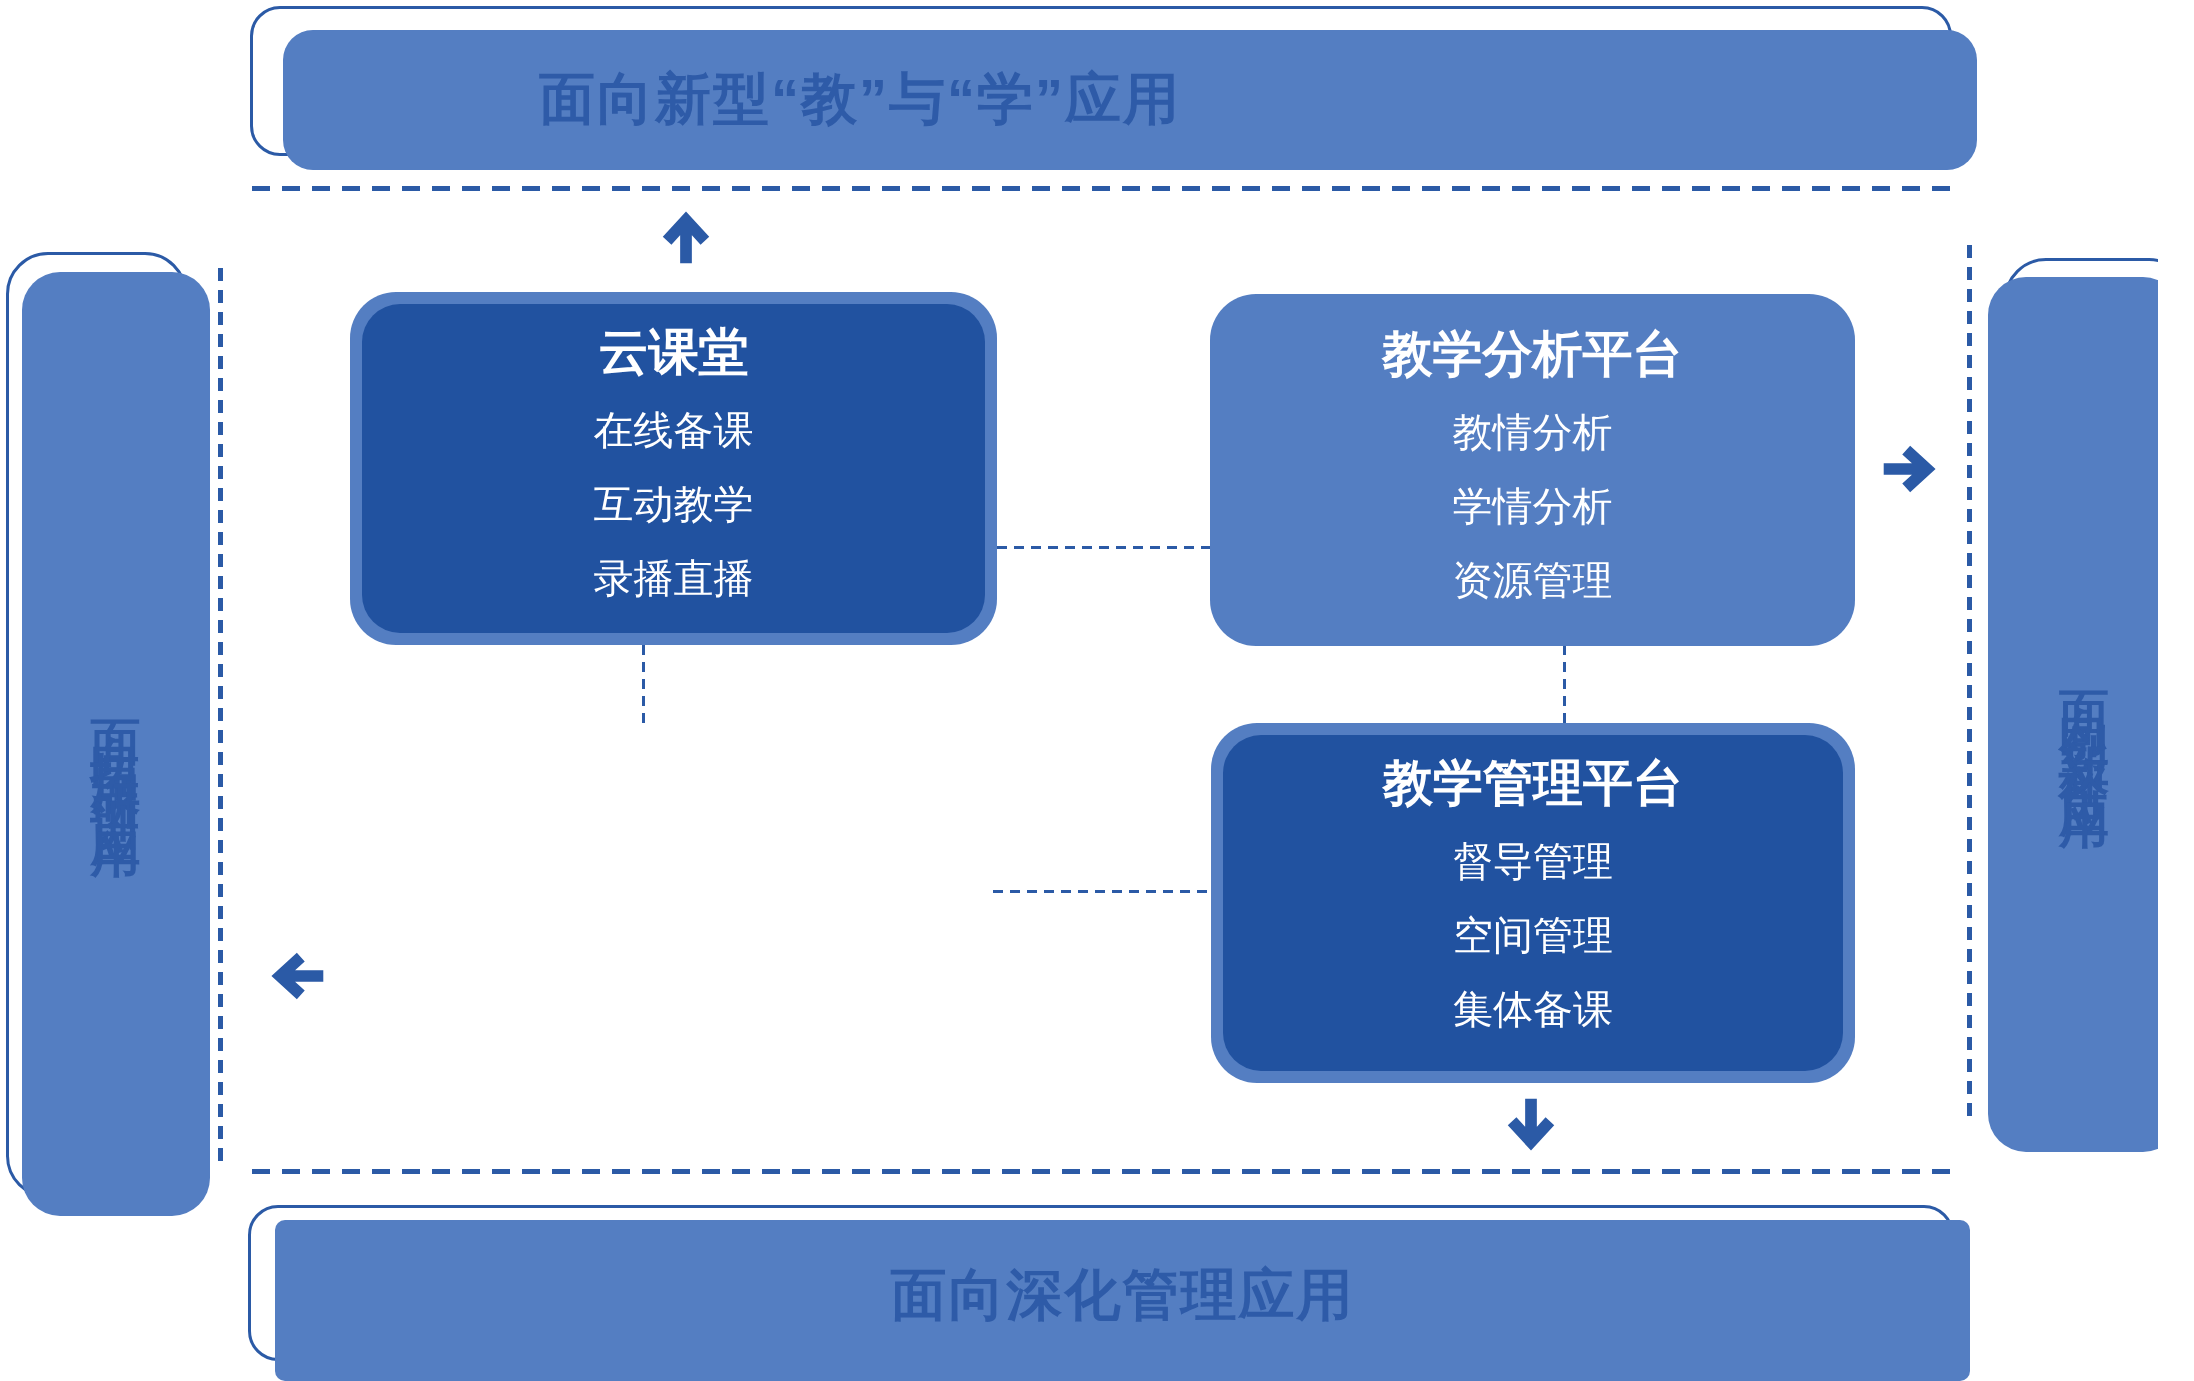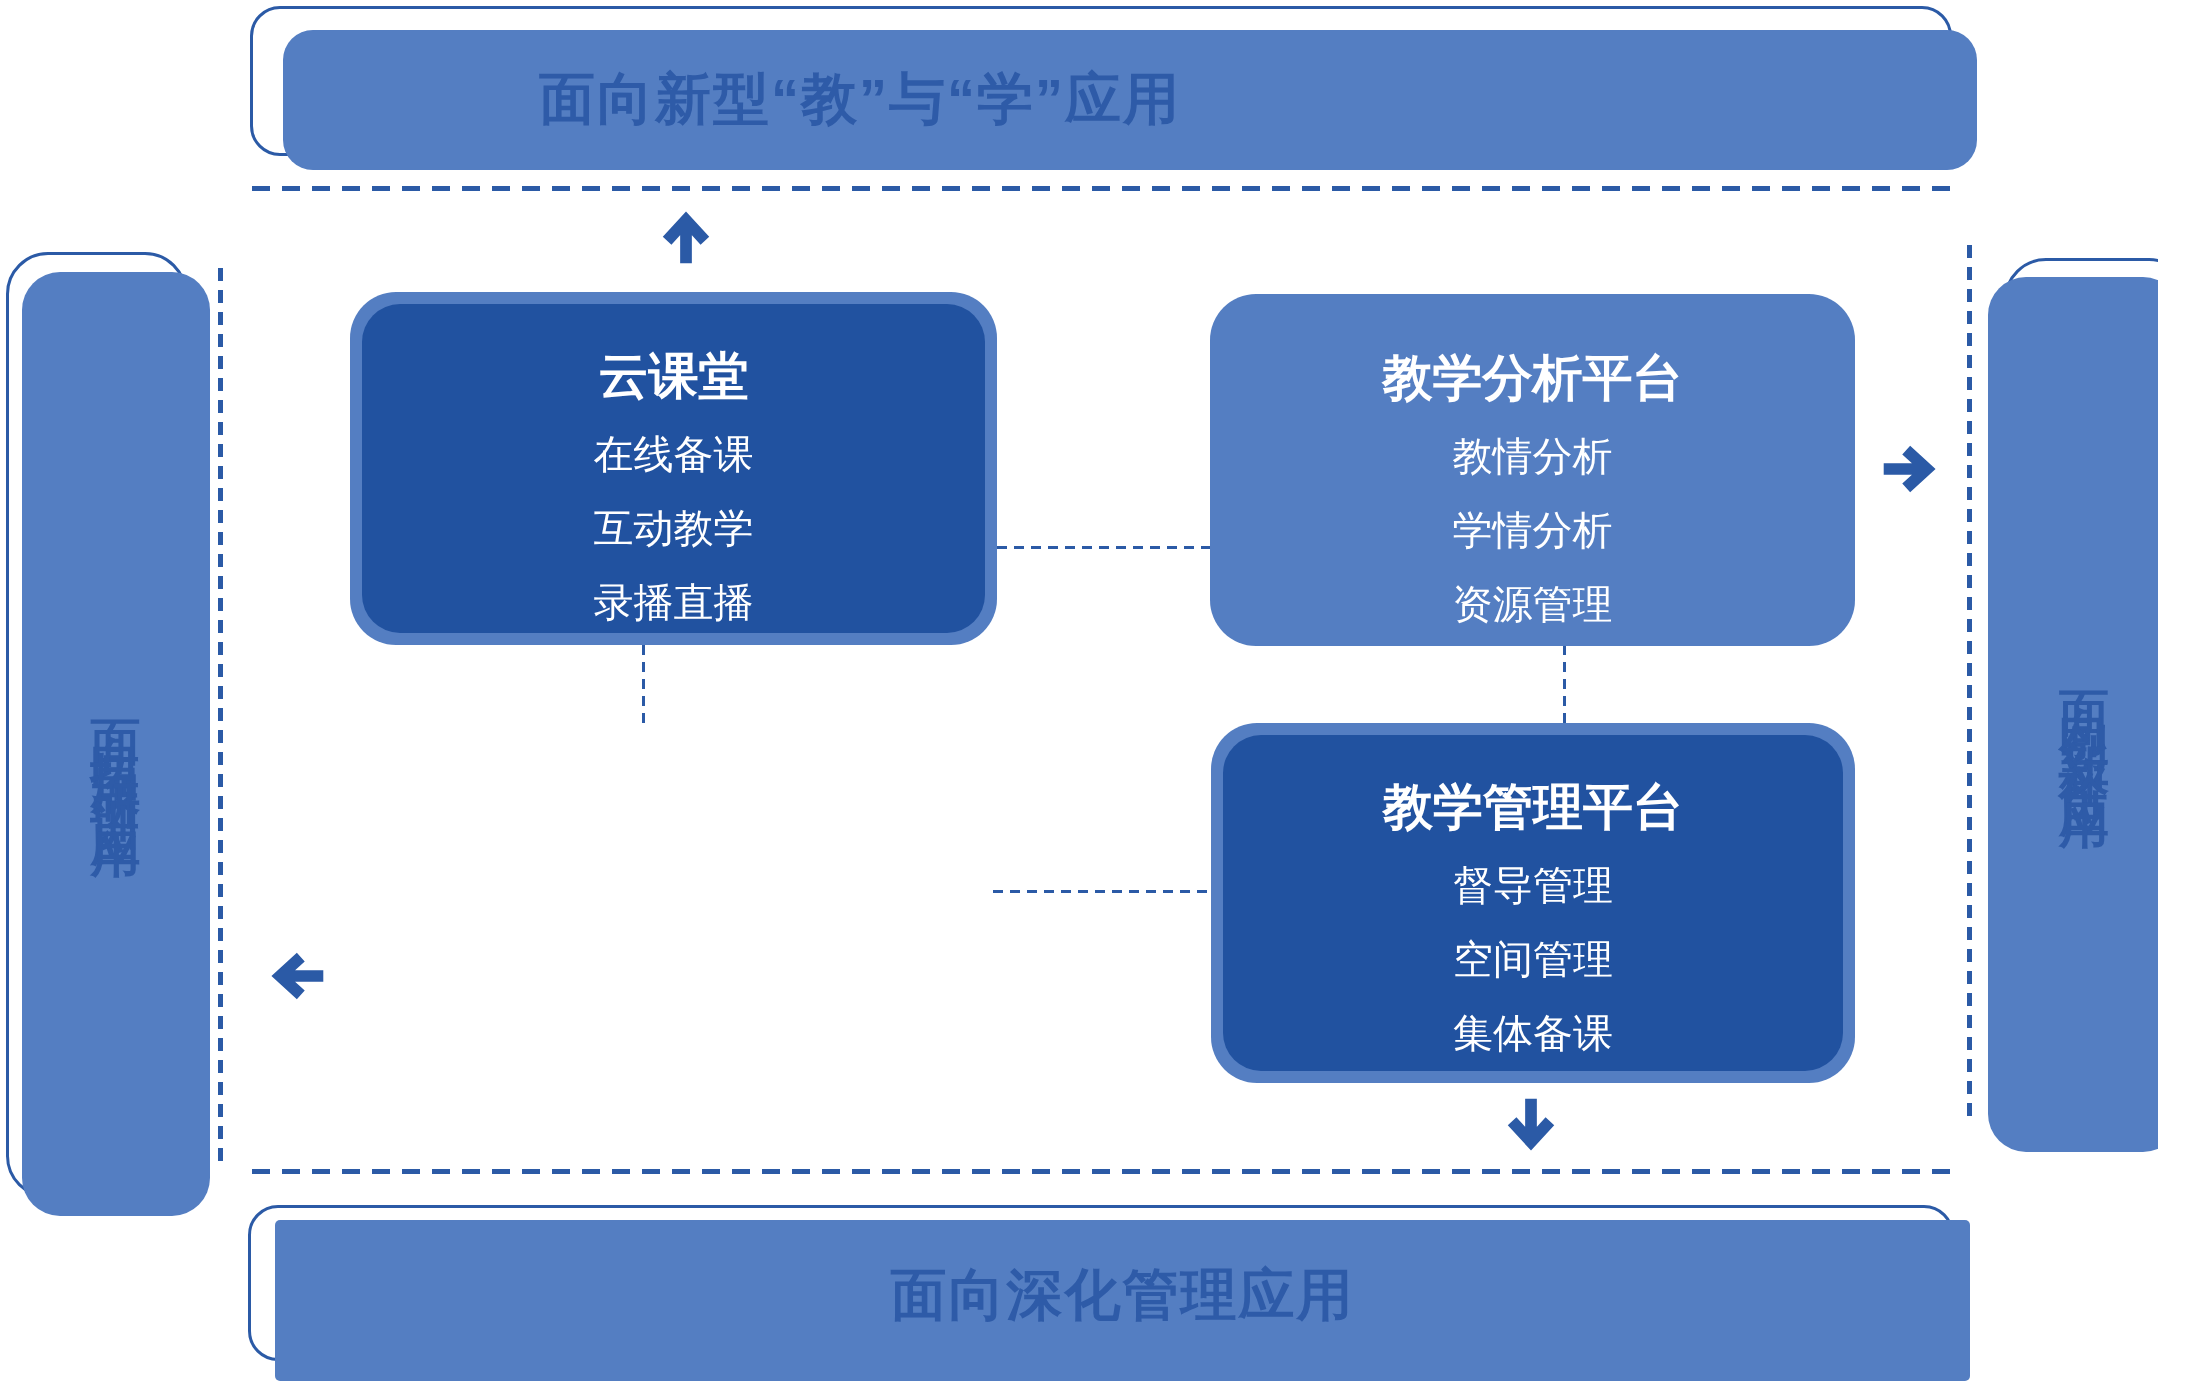--- a/index.html
+++ b/index.html
@@ -17,21 +17,21 @@
   
   .outline-rect{position:absolute;border:3px solid var(--line-blue);background:transparent;}
   .fill-rect{position:absolute;background:var(--light-blue);}
 
   .top-banner-outline{left:250px;top:6px;width:1702px;height:150px;border-radius:30px;}
   .top-banner{left:283px;top:30px;width:1694px;height:140px;border-radius:30px;
     display:flex;align-items:center;justify-content:center;}
   .top-banner .banner-label{transform:translateX(-270px);}
 
   .bottom-banner-outline{left:248px;top:1205px;width:1706px;height:156px;border-radius:30px;}
-  .bottom-banner{left:275px;top:1220px;width:1695px;height:161px;border-radius:5px;
+  .bottom-banner{left:275px;top:1220px;width:1695px;height:161px;border-radius:10px;
     display:flex;align-items:flex-start;justify-content:center;padding-top:38px;}
 
   .h-banner-label{font-size:56px;font-weight:bold;color:var(--banner-text);letter-spacing:2px;white-space:nowrap;}
 
   .left-banner-outline{left:6px;top:252px;width:181px;height:946px;border-radius:42px;}
   .left-banner{left:22px;top:272px;width:188px;height:944px;border-radius:38px;
     display:flex;align-items:center;justify-content:center;}
   .right-banner-outline{left:2004px;top:258px;width:187px;height:875px;border-radius:42px;}
   .right-banner{left:1988px;top:277px;width:193px;height:875px;border-radius:38px;
     display:flex;align-items:center;justify-content:center;}
@@ -57,21 +57,21 @@
   .conn-2{left:993px;top:890px;width:218px;}
   .conn-3{left:642px;top:645px;height:78px;}
   .conn-4{left:1563px;top:645px;height:78px;}
 
   
   .platform{position:absolute;background:var(--light-blue);border-radius:46px;}
   .platform-inner{position:absolute;inset:12px;border-radius:38px;
     display:flex;flex-direction:column;align-items:center;padding-top:18px;}
   .platform.dark .platform-inner{background:var(--dark-blue);}
   .platform-title{font-size:50px;font-weight:bold;color:var(--white-text);
-    line-height:60px;margin-bottom:28px;white-space:nowrap;margin-top:24px;}
+    line-height:60px;margin-bottom:28px;white-space:nowrap;}
   .platform-item{font-size:40px;font-weight:500;color:var(--white-text);
     line-height:40px;margin-bottom:34px;white-space:nowrap;}
   .card-1{left:350px;top:292px;width:647px;height:353px;}
   .card-2{left:1210px;top:294px;width:645px;height:352px;}
   .card-3{left:347px;top:723px;width:646px;height:357px;}
   .card-4{left:1211px;top:723px;width:644px;height:360px;}
 
   
   .arrow{position:absolute;width:54px;height:58px;}
   .arrow svg{display:block;width:100%;height:100%;}

